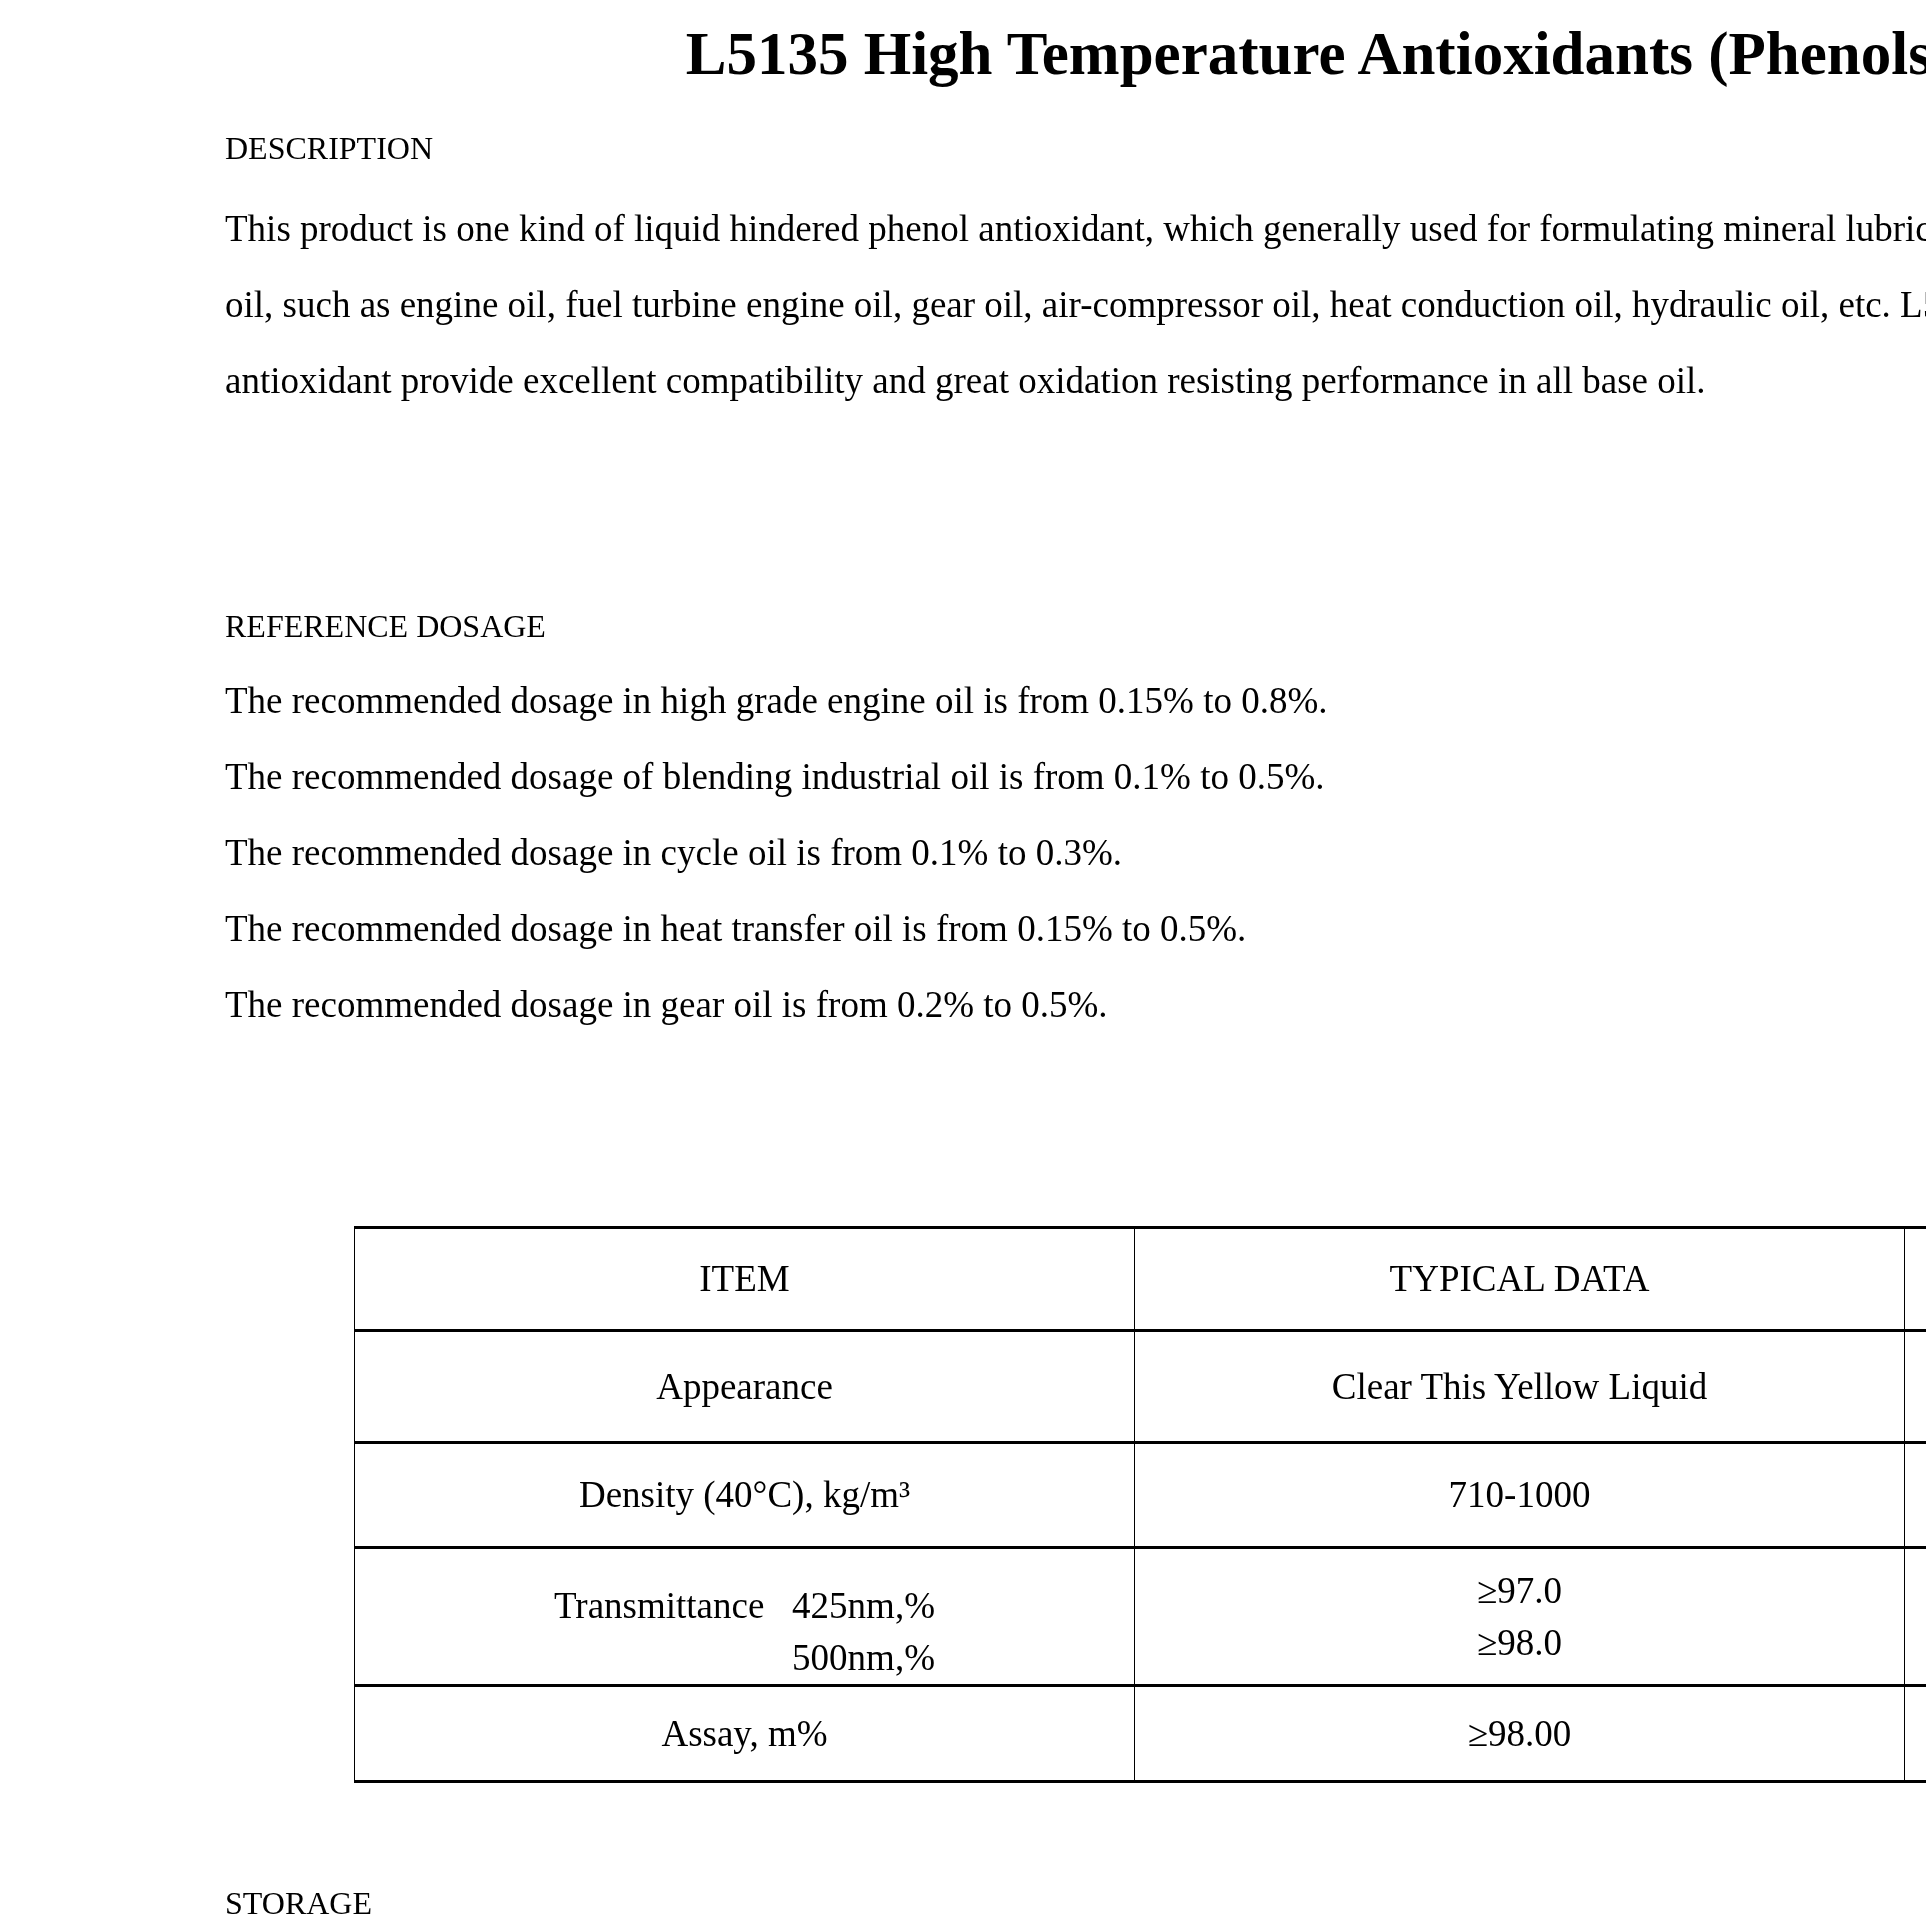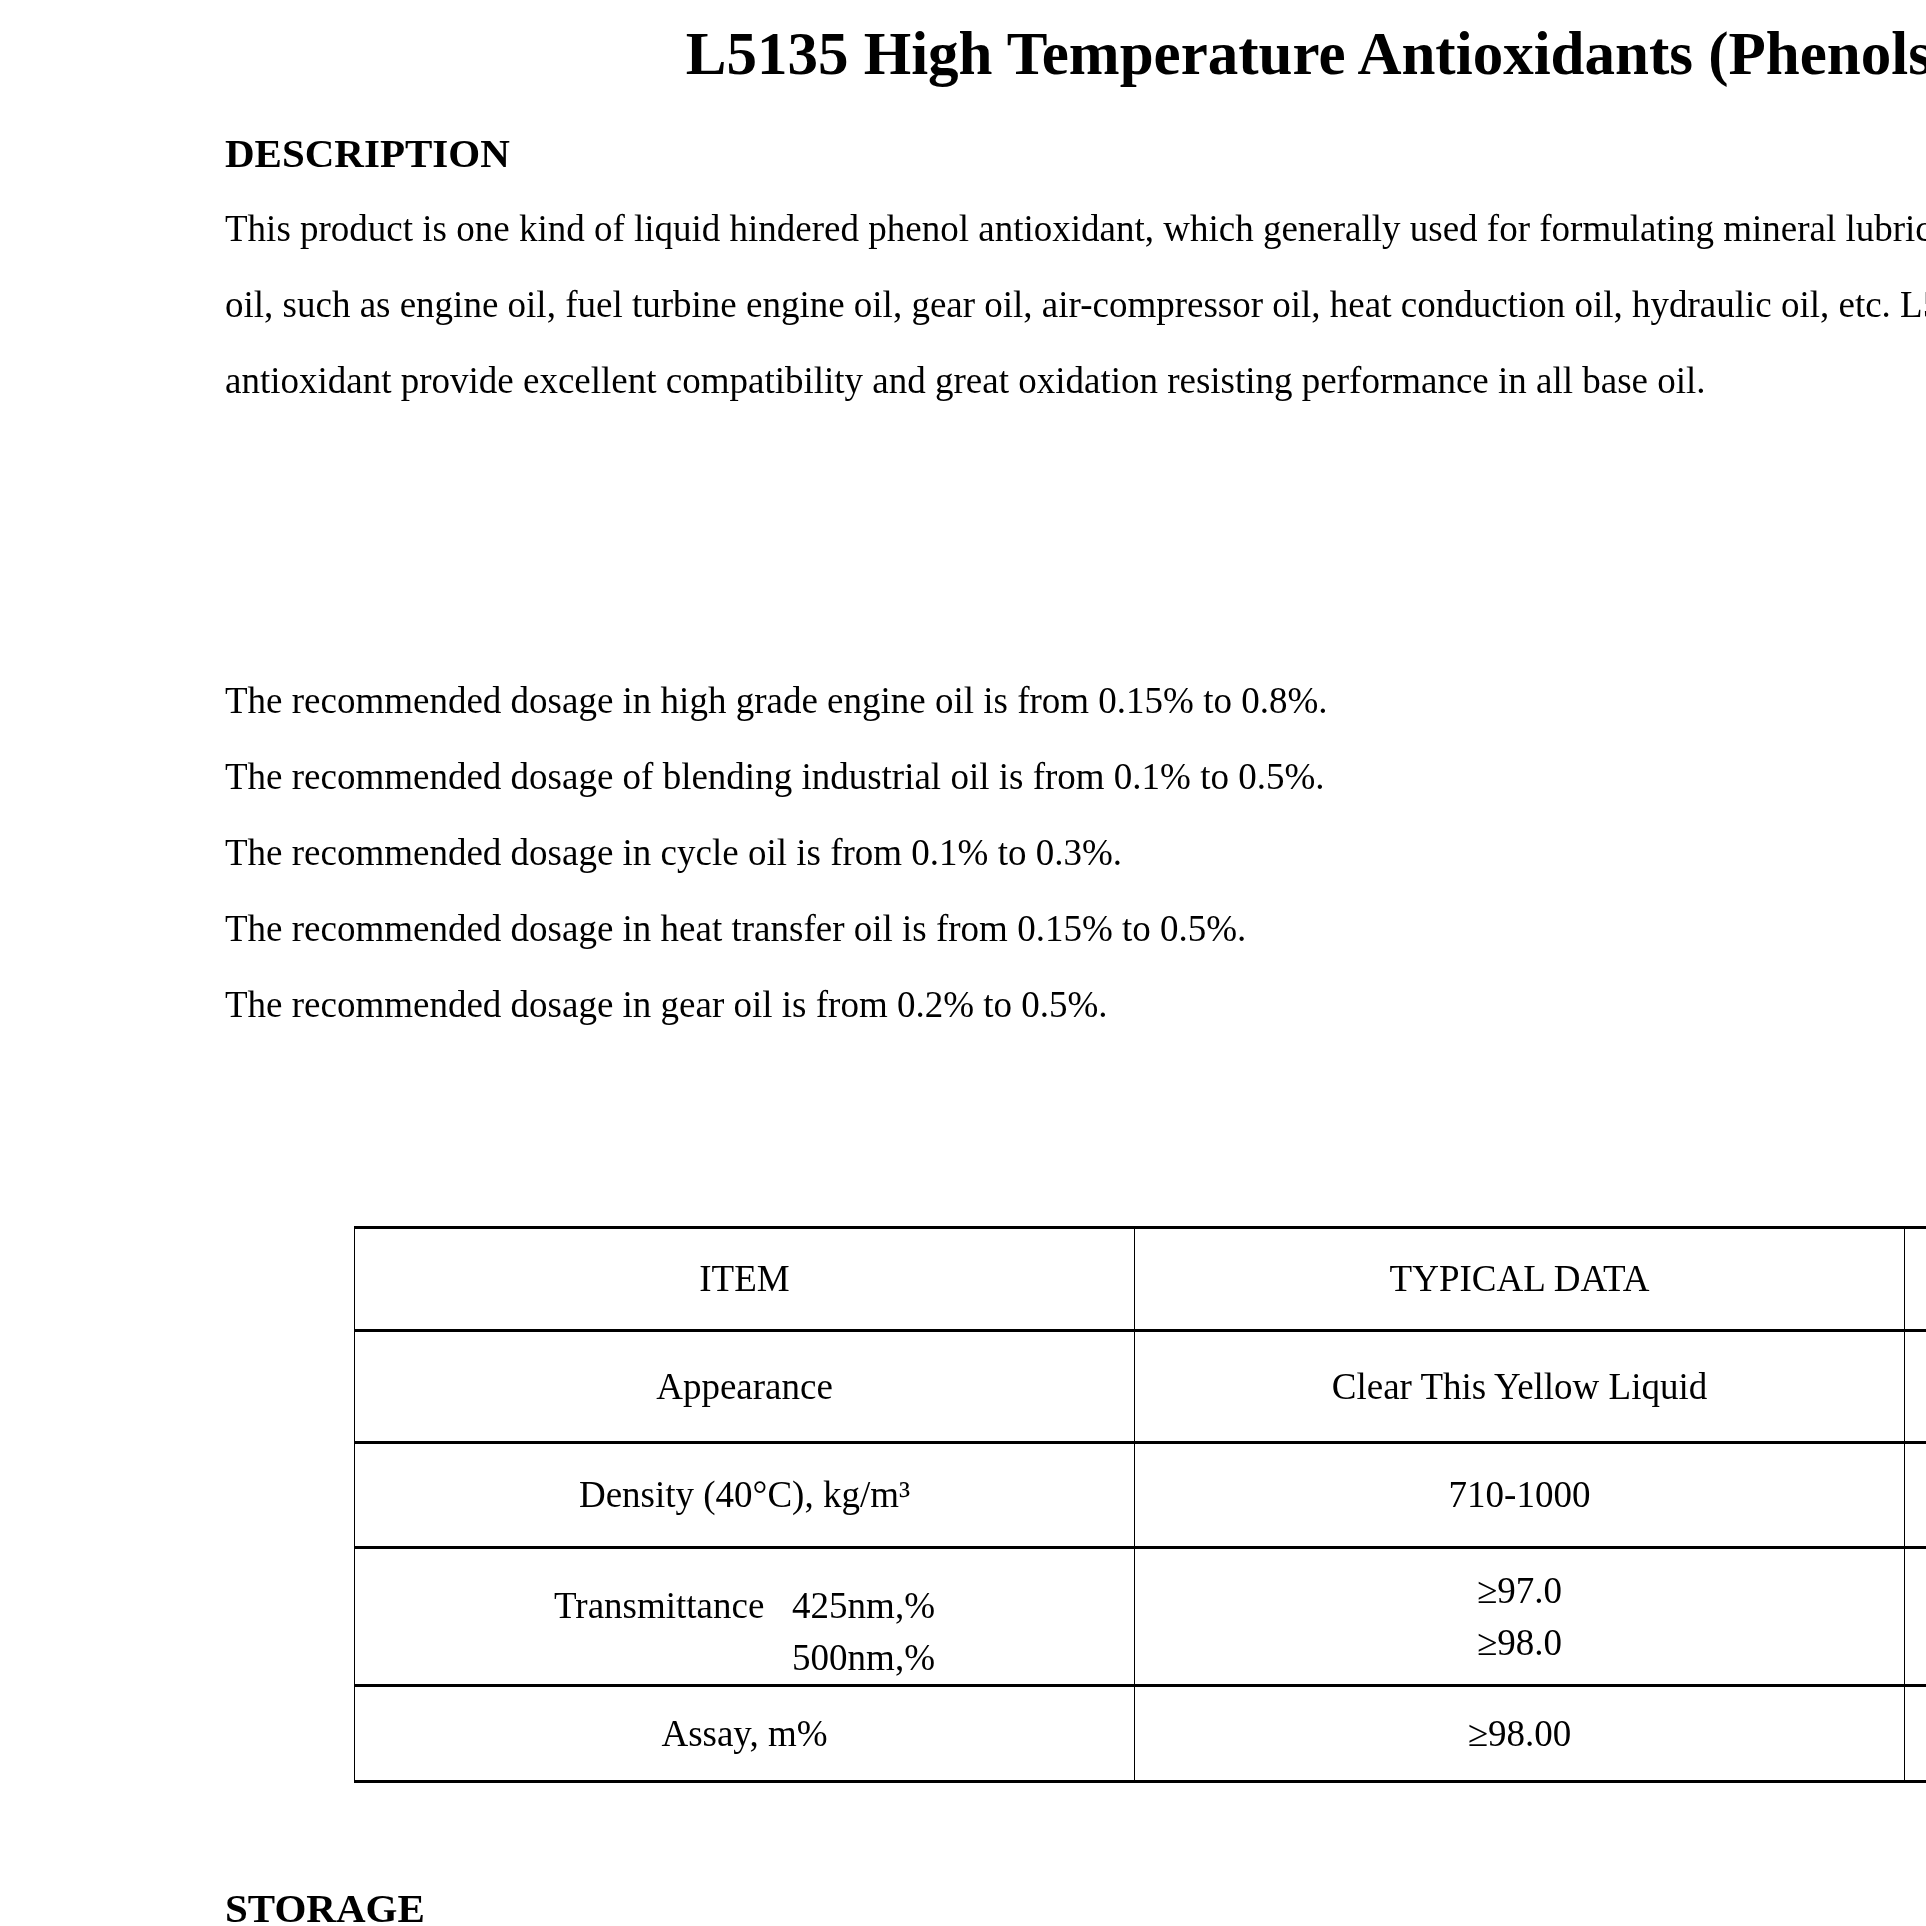--- a/index.html
+++ b/index.html
@@ -12,21 +12,21 @@
   }
   .page { position:absolute; inset:0; width:2600px; height:2803px; background:#fff; }
 
   .doc-title {
     position:absolute; top:17px; left:225px; width:2188px;
     font-size:61px; font-weight:700; line-height:1.2;
     text-align:center; white-space:nowrap;
   }
   .sec-heading {
     position:absolute; left:225px;
-    font-size:41px; font-weight:700; line-height:1.2;
+    font-size:32px; font-weight:400; line-height:1.2;
     white-space:nowrap;
     text-align:center;
   }
   .h-description    { top:129px; }
   .h-reference      { top:607px; }
   .h-specifications { top:1148px; }
   .h-storage        { top:1884px; }
 
   .para {
     position:absolute; left:225px; width:2188px;
@@ -63,20 +63,21 @@
 </head>
 <body>
 
 <div class="page">
 
   <div class="doc-title">L5135 High Temperature Antioxidants (Phenols)</div>
 
   <div class="sec-heading h-description">DESCRIPTION</div>
   <div class="para p-description">This product is one kind of liquid hindered phenol antioxidant, which generally used for formulating mineral lubricant oil and synthetic lubricant oil, such as engine oil, fuel turbine engine oil, gear oil, air-compressor oil, heat conduction oil, hydraulic oil, etc. L5135 accompany with amine antioxidant provide excellent compatibility and great oxidation resisting performance in all base oil.</div>
 
+  <div class="sec-heading h-reference">REFERENCE DOSAGE</div>
   <div class="dosage-list">
     <div class="dosage-line">The recommended dosage in high grade engine oil is from 0.15% to 0.8%.</div>
     <div class="dosage-line">The recommended dosage of blending industrial oil is from 0.1% to 0.5%.</div>
     <div class="dosage-line">The recommended dosage in cycle oil is from 0.1% to 0.3%.</div>
     <div class="dosage-line">The recommended dosage in heat transfer oil is from 0.15% to 0.5%.</div>
     <div class="dosage-line">The recommended dosage in gear oil is from 0.2% to 0.5%.</div>
   </div>
 
 
   <table class="specs">

